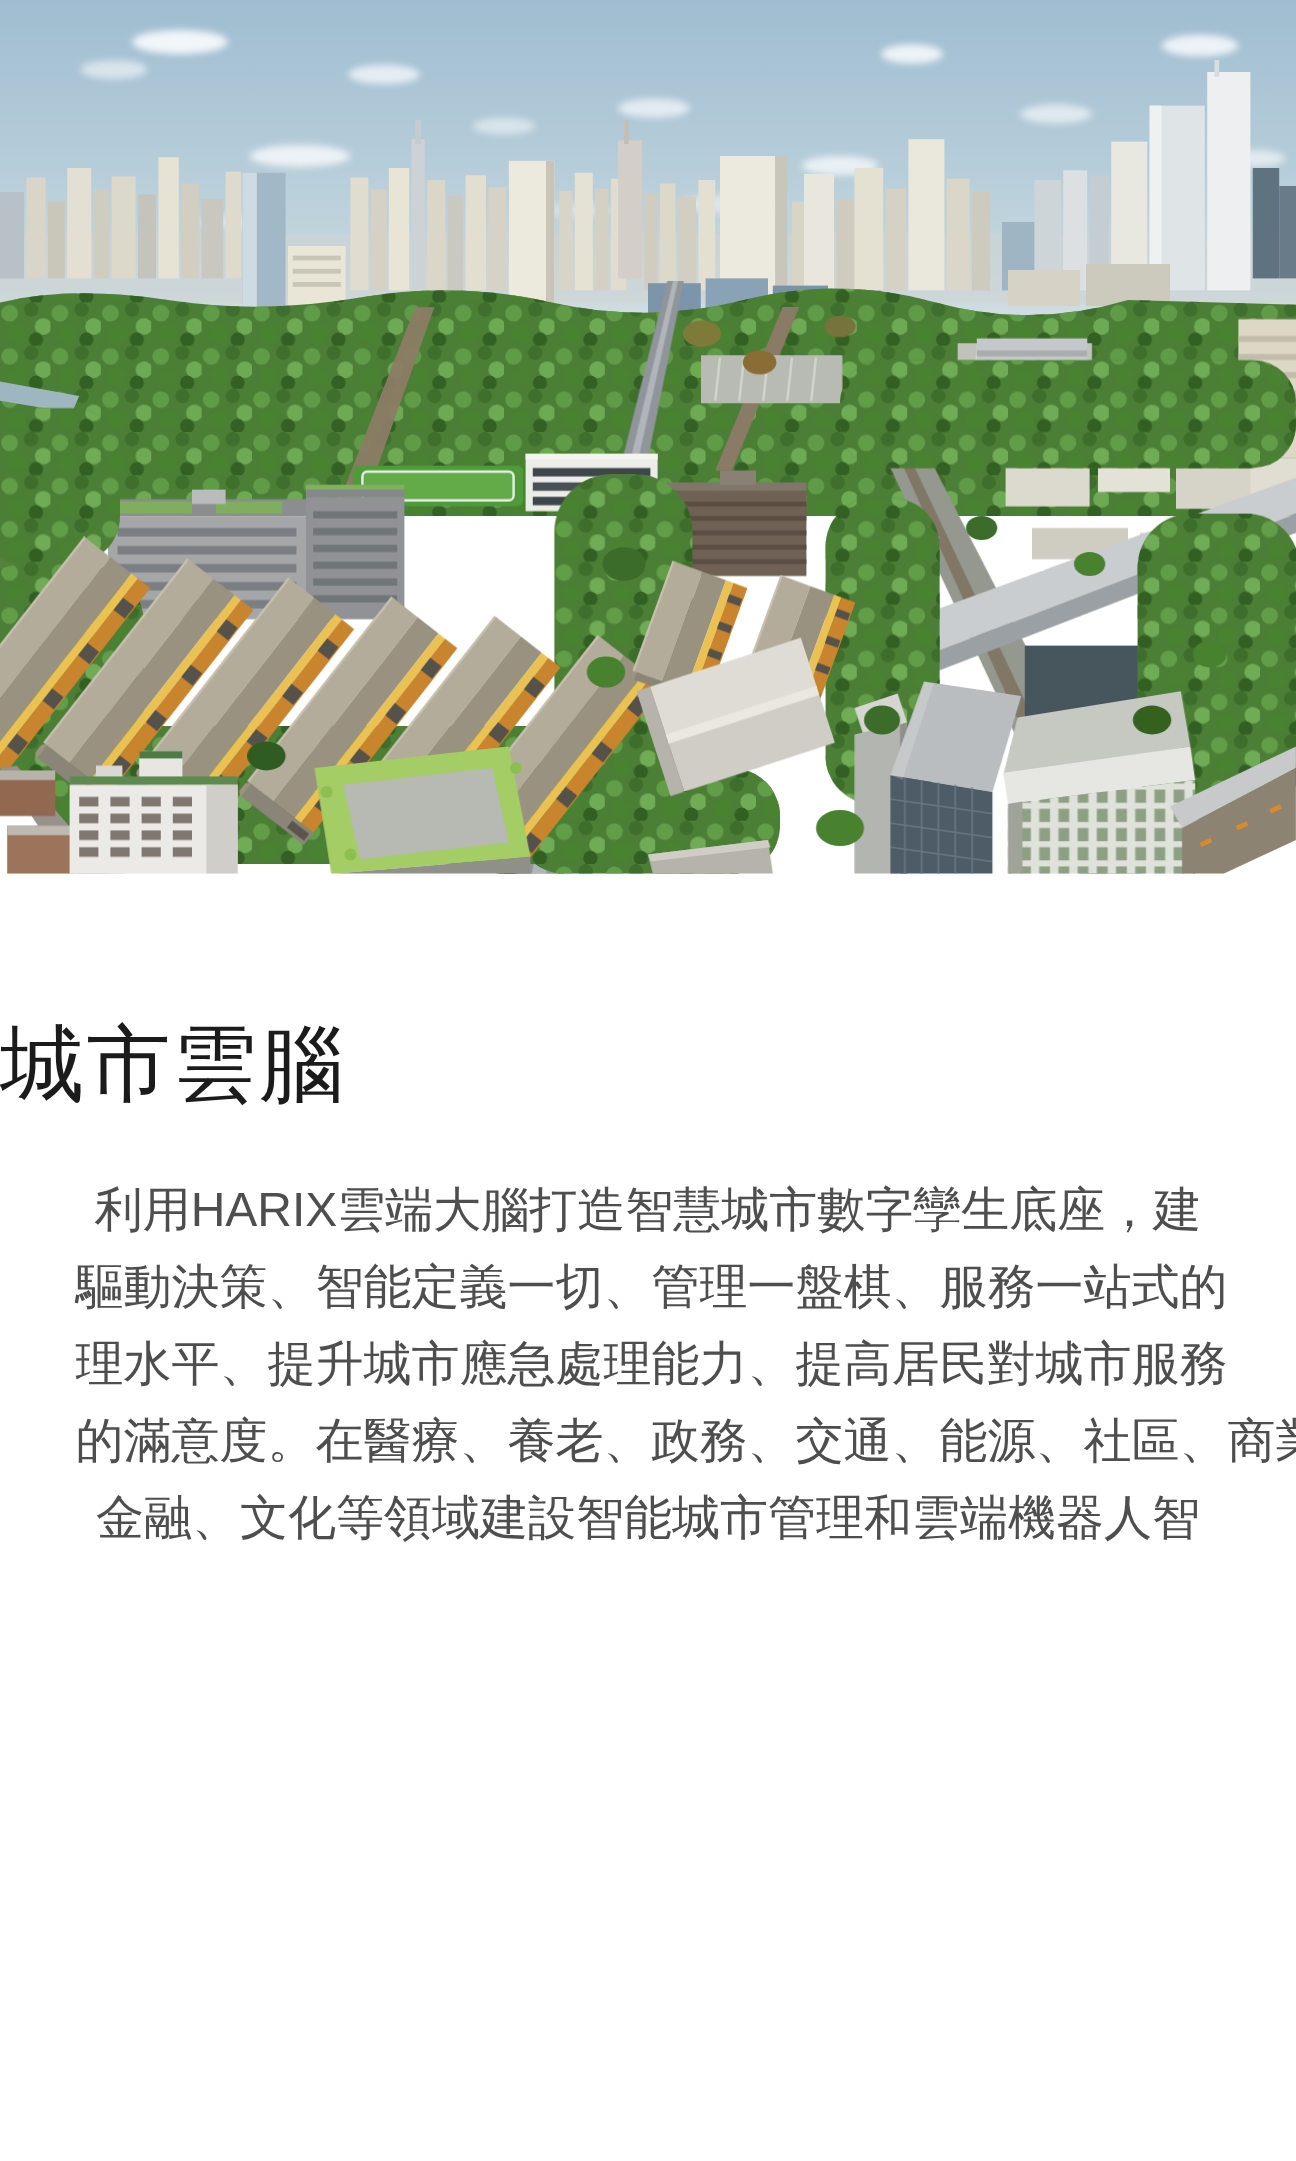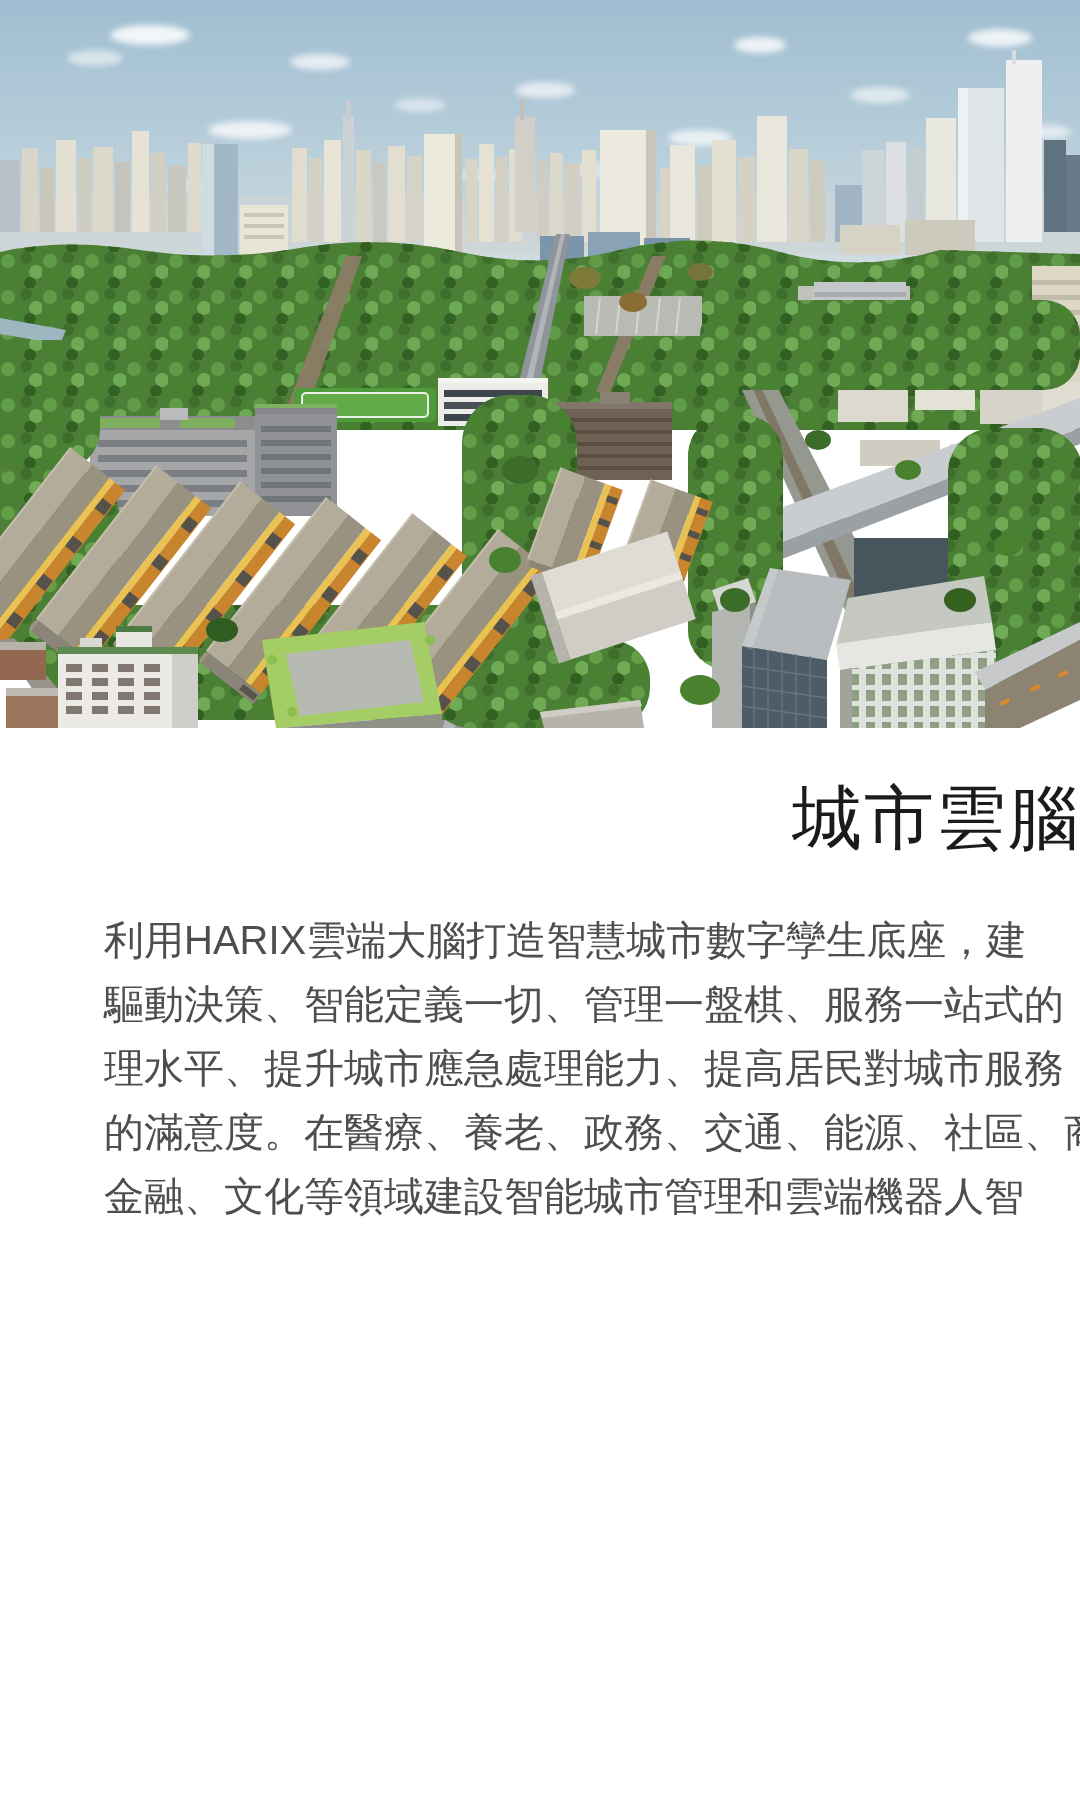--- a/index.html
+++ b/index.html
@@ -1,24 +1,24 @@
 <!DOCTYPE html>
 <html><head>
 <meta charset="utf-8">
 <style>
   html,body{margin:0;padding:0;background:#ffffff;}
   .page{width:1080px;min-height:1801px;margin:0 auto;background:#ffffff;
         font-family:"Liberation Sans","DejaVu Sans",sans-serif;}
   .hero{margin:0;width:1080px;height:728px;overflow:hidden;display:block;}
   .hero svg{display:block;width:1080px;height:728px;}
-  .title{margin:49px 0 0 0;font-size:70px;line-height:82px;font-weight:400;
-         text-align:right;color:#1b1b1b;letter-spacing:2px;}
+  .title{margin:118px 0 0 0;font-size:70px;line-height:82px;font-weight:400;
+         text-align:left;color:#1b1b1b;letter-spacing:2px;}
   .subtitle{margin:40px 0 0 0;font-size:54px;line-height:78px;font-weight:400;
             text-align:center;color:#3a3a3a;}
-  .bodytext{margin:49px 0 0 0;padding:0 104px;font-size:40px;line-height:64px;
+  .bodytext{margin:49px 0 0 0;padding:0 63px;font-size:40px;line-height:64px;
             font-weight:400;color:#4e4e4e;}
   .bodytext .line{text-align:center;white-space:nowrap;}
   .spacer-bottom{height:116px;}
 </style>
 </head>
 <body>
 
 <div class="page">
 
   <figure class="hero">

